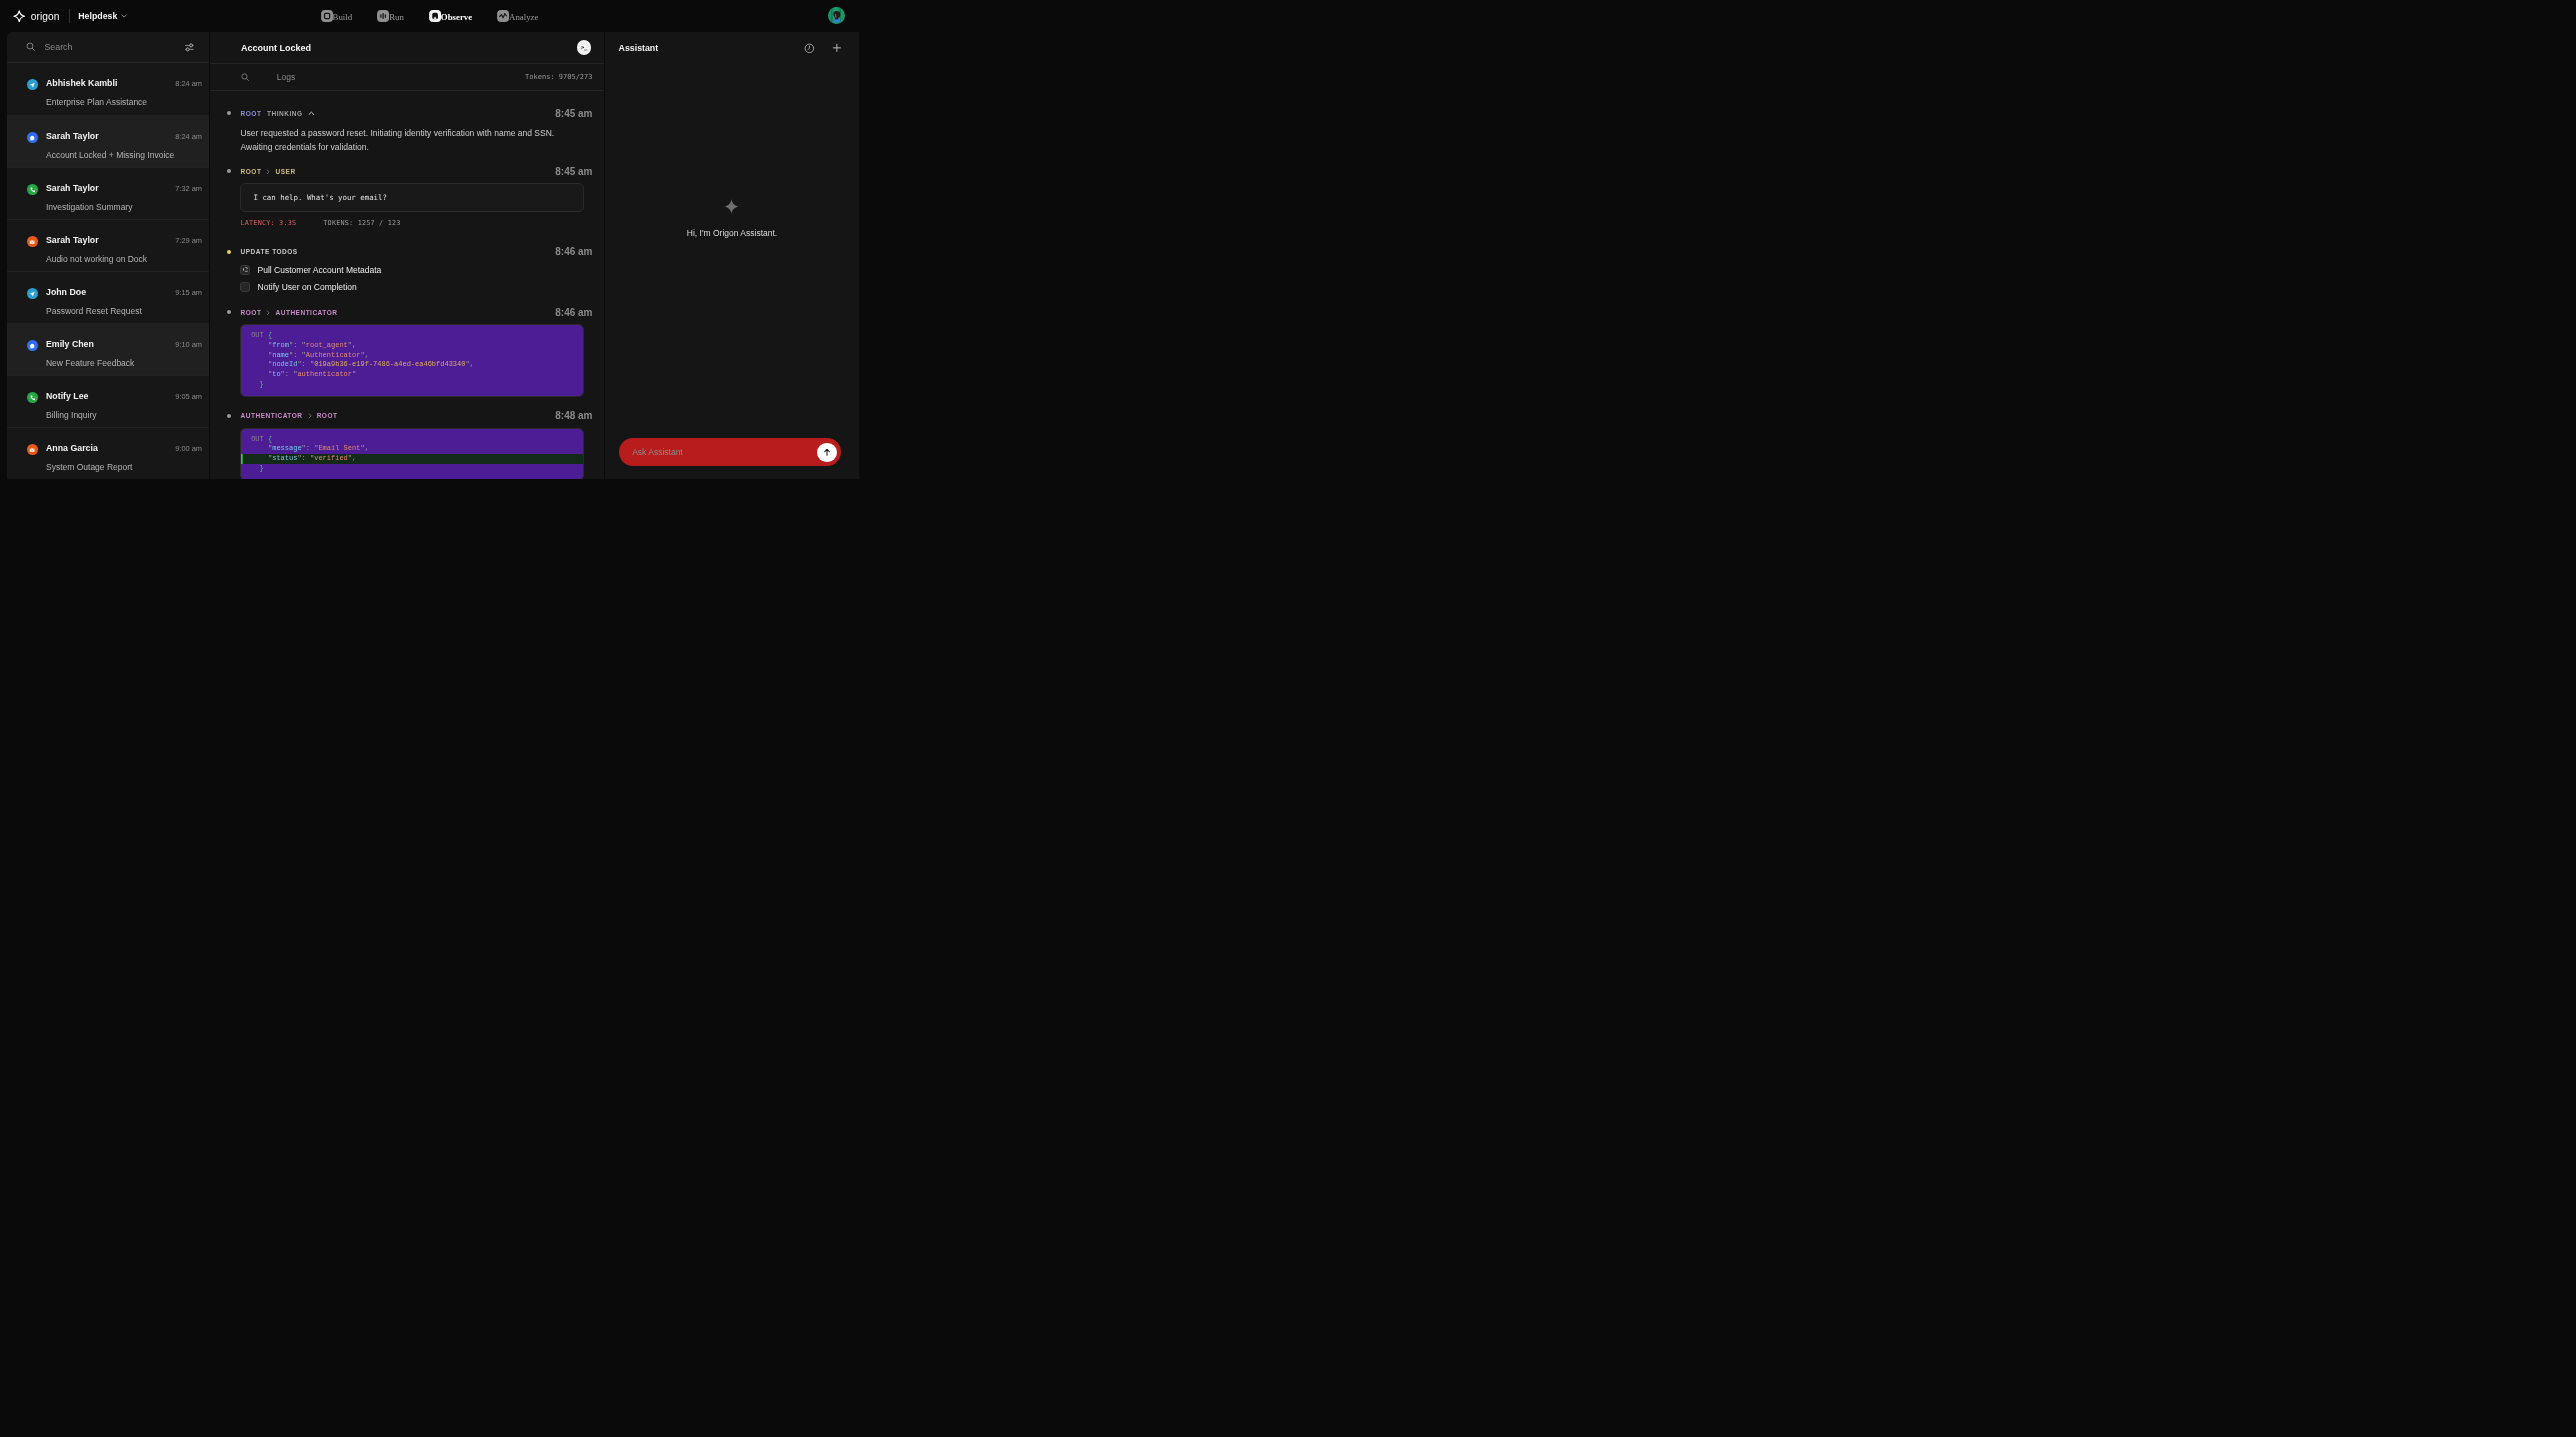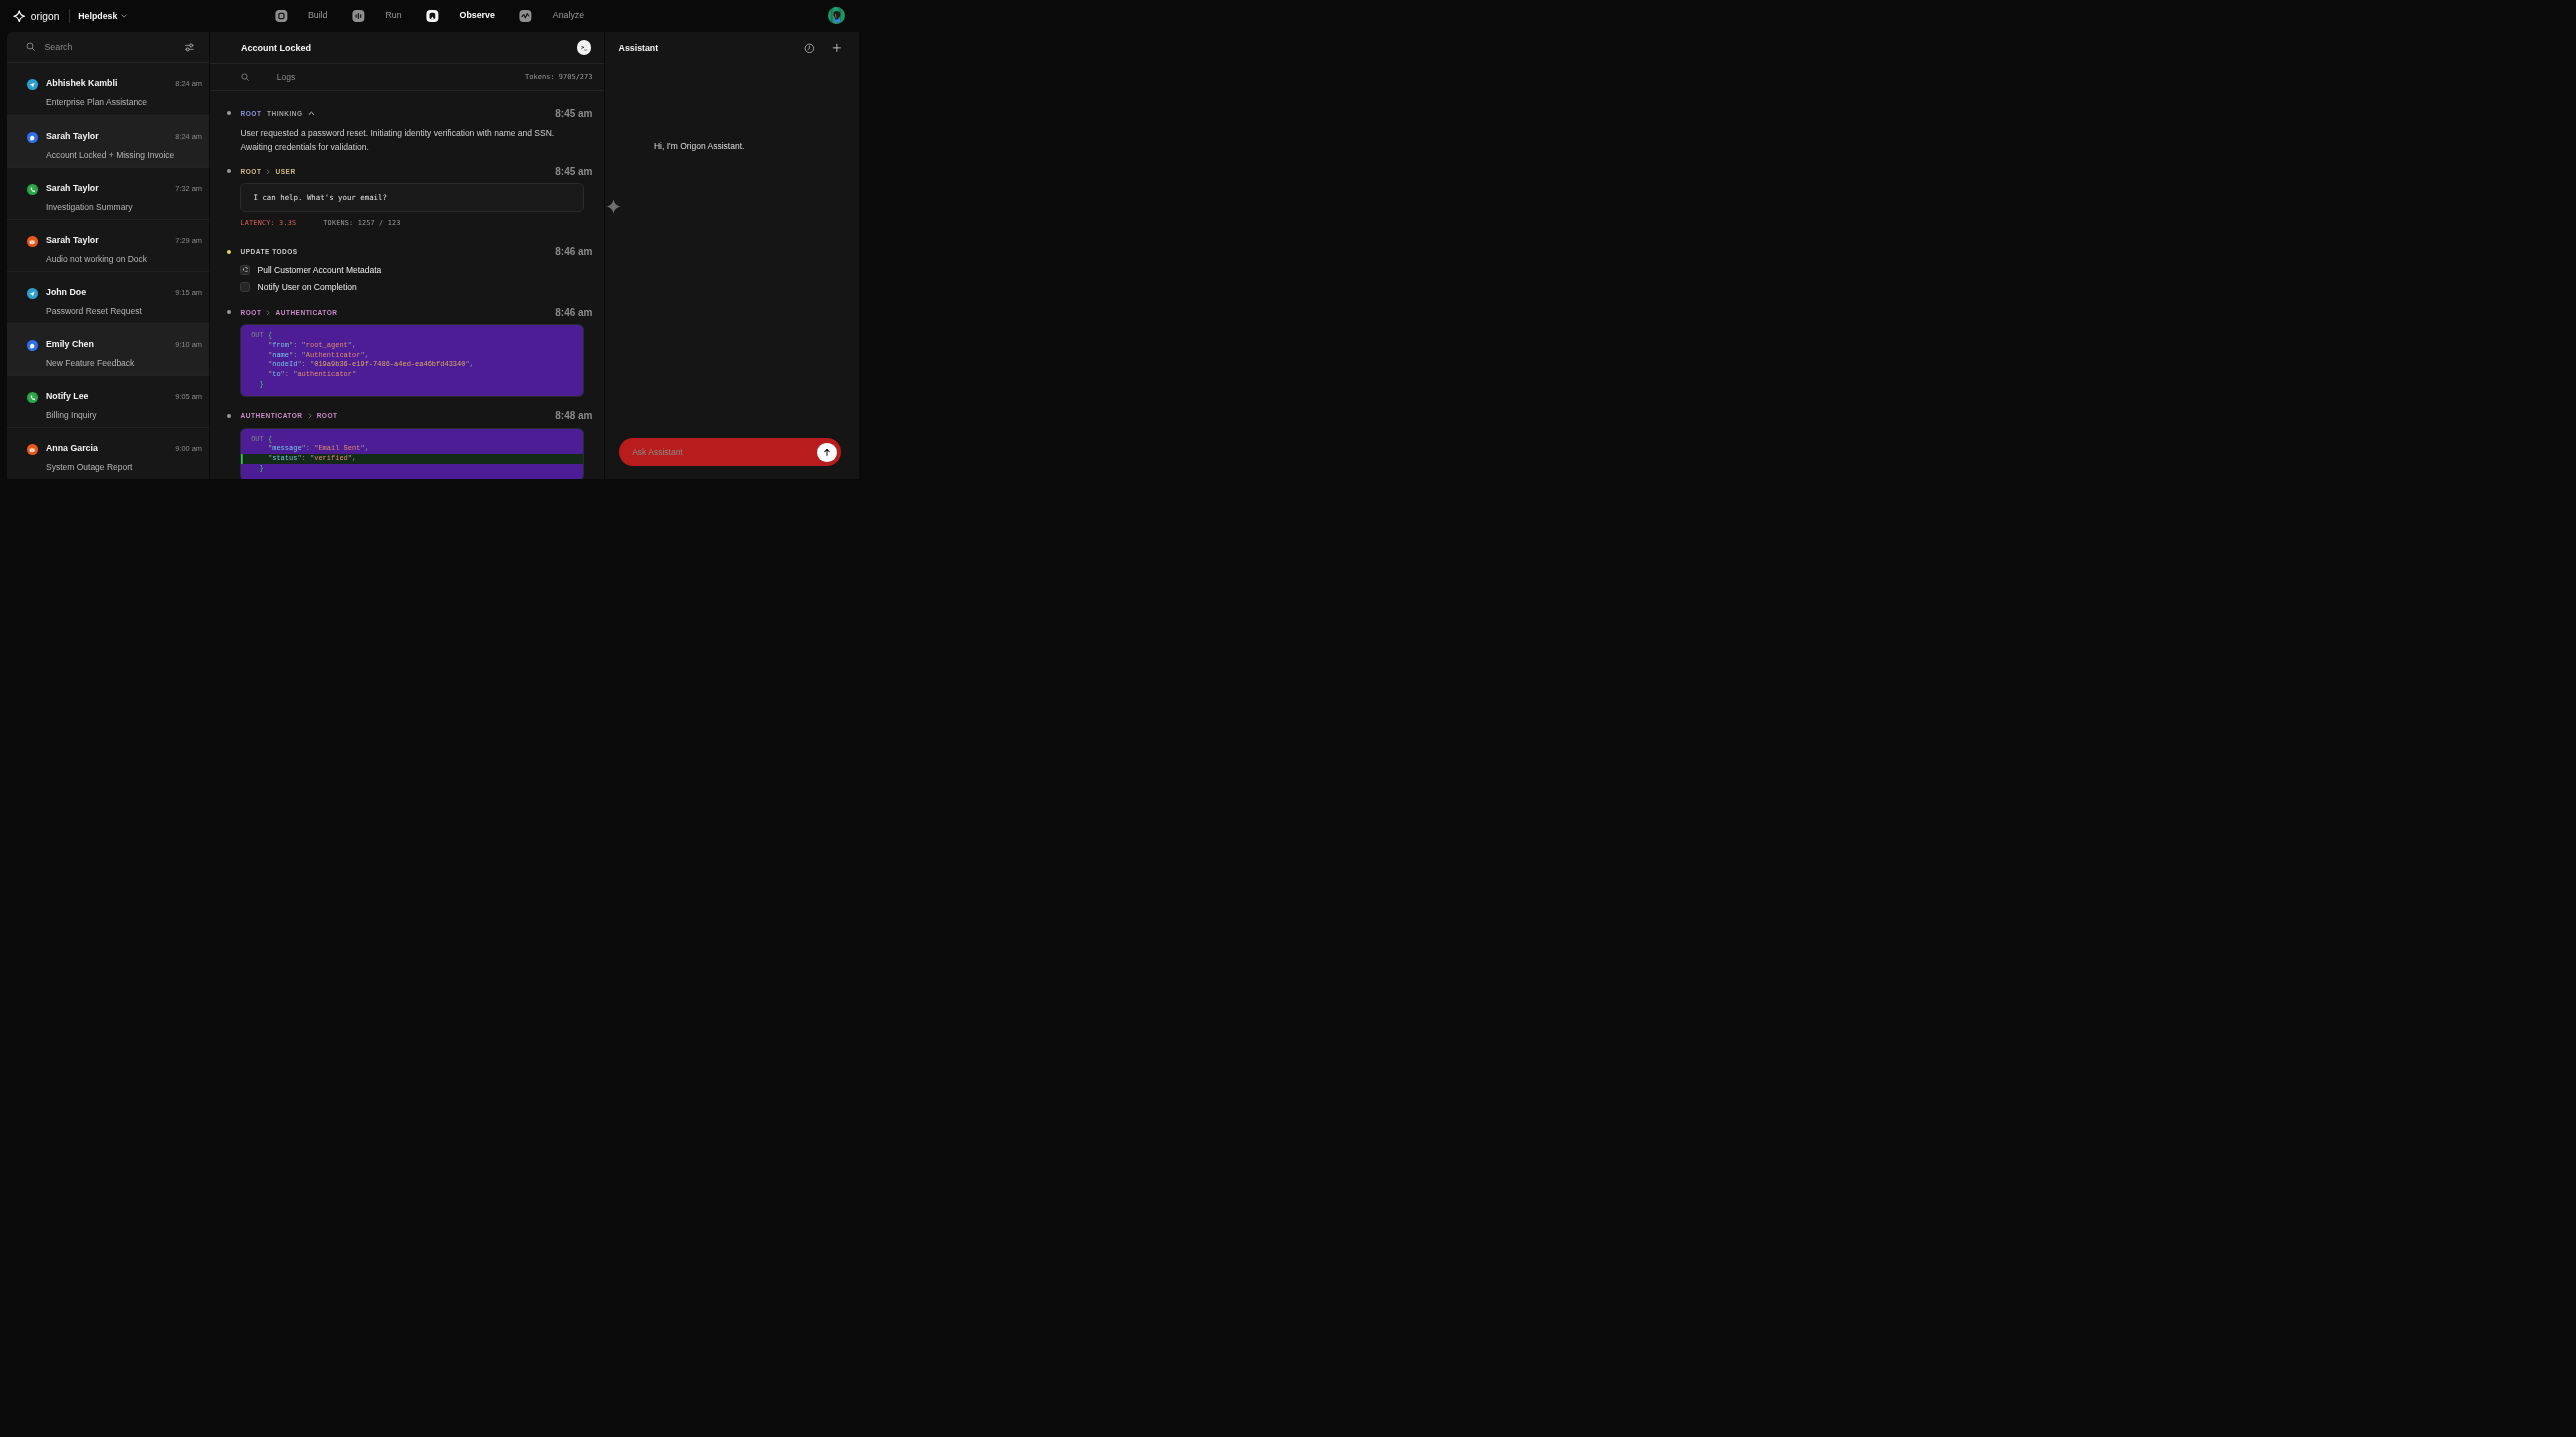--- a/index.html
+++ b/index.html
@@ -9,21 +9,21 @@
   
   .topnav { height:32px; display:flex; align-items:center; padding:0 9px 0 12.5px; position:relative; }
   .brand { display:flex; align-items:center; gap:5.7px; }
   .brand-mark { width:12.5px; height:12.5px; display:block; }
   .brand-name { font-size:10.2px; font-weight:500; color:#fafafa; letter-spacing:0.1px; }
   .nav-sep { width:0.6px; height:13.6px; background:#333; margin:0 9px; }
   .workspace-switch { display:flex; align-items:center; gap:4px; cursor:pointer; }
   .workspace-name { font-size:8.8px; font-weight:700; color:#f2f2f2; }
   .nav-center { position:absolute; left:50%; top:0; transform:translateX(-50%); height:32px;
     display:flex; align-items:center; gap:25px; }
-  .nav-item { display:flex; align-items:flex-start; gap:21px; cursor:pointer; }
+  .nav-item { display:flex; align-items:flex-end; gap:0; cursor:pointer;font-family:Liberation Serif, serif; }
   .nav-item .nav-label { font-size:8.8px; color:#9a9a9a; font-weight:500; }
   .nav-item.active .nav-label { color:#ffffff; font-weight:600; }
   .nav-ic { width:12px; height:12px; border-radius:4px; background:#8f8f8f; position:relative; flex:0 0 auto; }
   .nav-item.active .nav-ic { background:#f5f5f5; }
   .avatar { position:absolute; right:14px; top:7.4px; width:17px; height:17px; border-radius:50%;
     overflow:hidden; cursor:pointer; }
 
   
   .panels { display:grid; grid-template-columns:202px 394px 1fr; gap:1.1px; margin-left:6.8px;
     height:448px; }
@@ -111,21 +111,21 @@
   .j-q { color:#9a9a9a; }
   .j-k { color:var(--json-key); }
   .j-v { color:var(--json-string); }
   .j-v.gold { color:var(--json-gold); }
   .j-p { color:#9a9a9a; }
 
   
   .as-header { height:32px; display:flex; align-items:center; padding:0 16px 0 13.6px; }
   .as-title { font-size:8.8px; font-weight:600; color:#f2f2f2; }
   .as-actions { margin-left:auto; display:flex; align-items:center; gap:14.8px; }
-  .as-body { display:flex; flex-direction:row; align-items:center;gap:32px; }
+  .as-body { display:flex; flex-direction:column; align-items:center; }
   .sparkle { margin-top:134px; width:17px; height:17px; }
   .greeting { margin-top:12.5px; font-size:8.5px; color:#dcdcdc; }
   .suggestions { margin-top:23px; width:100%; padding:0 18px 0 13.6px; display:flex;
     flex-direction:column; gap:7.4px; }
   .sug { height:26px; background:#1d1d1d; border:none; border-radius:5.7px; text-align:left;
     padding:0 10.2px; font-size:8.5px; color:#efefef; font-family:inherit; cursor:pointer; }
   .ask-row { position:absolute; left:13.6px; right:18px; bottom:13.6px; height:28px; background:#b91c1c;
     border-radius:14.8px; display:flex; align-items:center; padding:0 4.5px 0 13.6px; }
   .ask-input { flex:1; background:transparent; border:none; outline:none; color:#e8e8e8;
     font-size:8.5px; font-family:inherit; }

